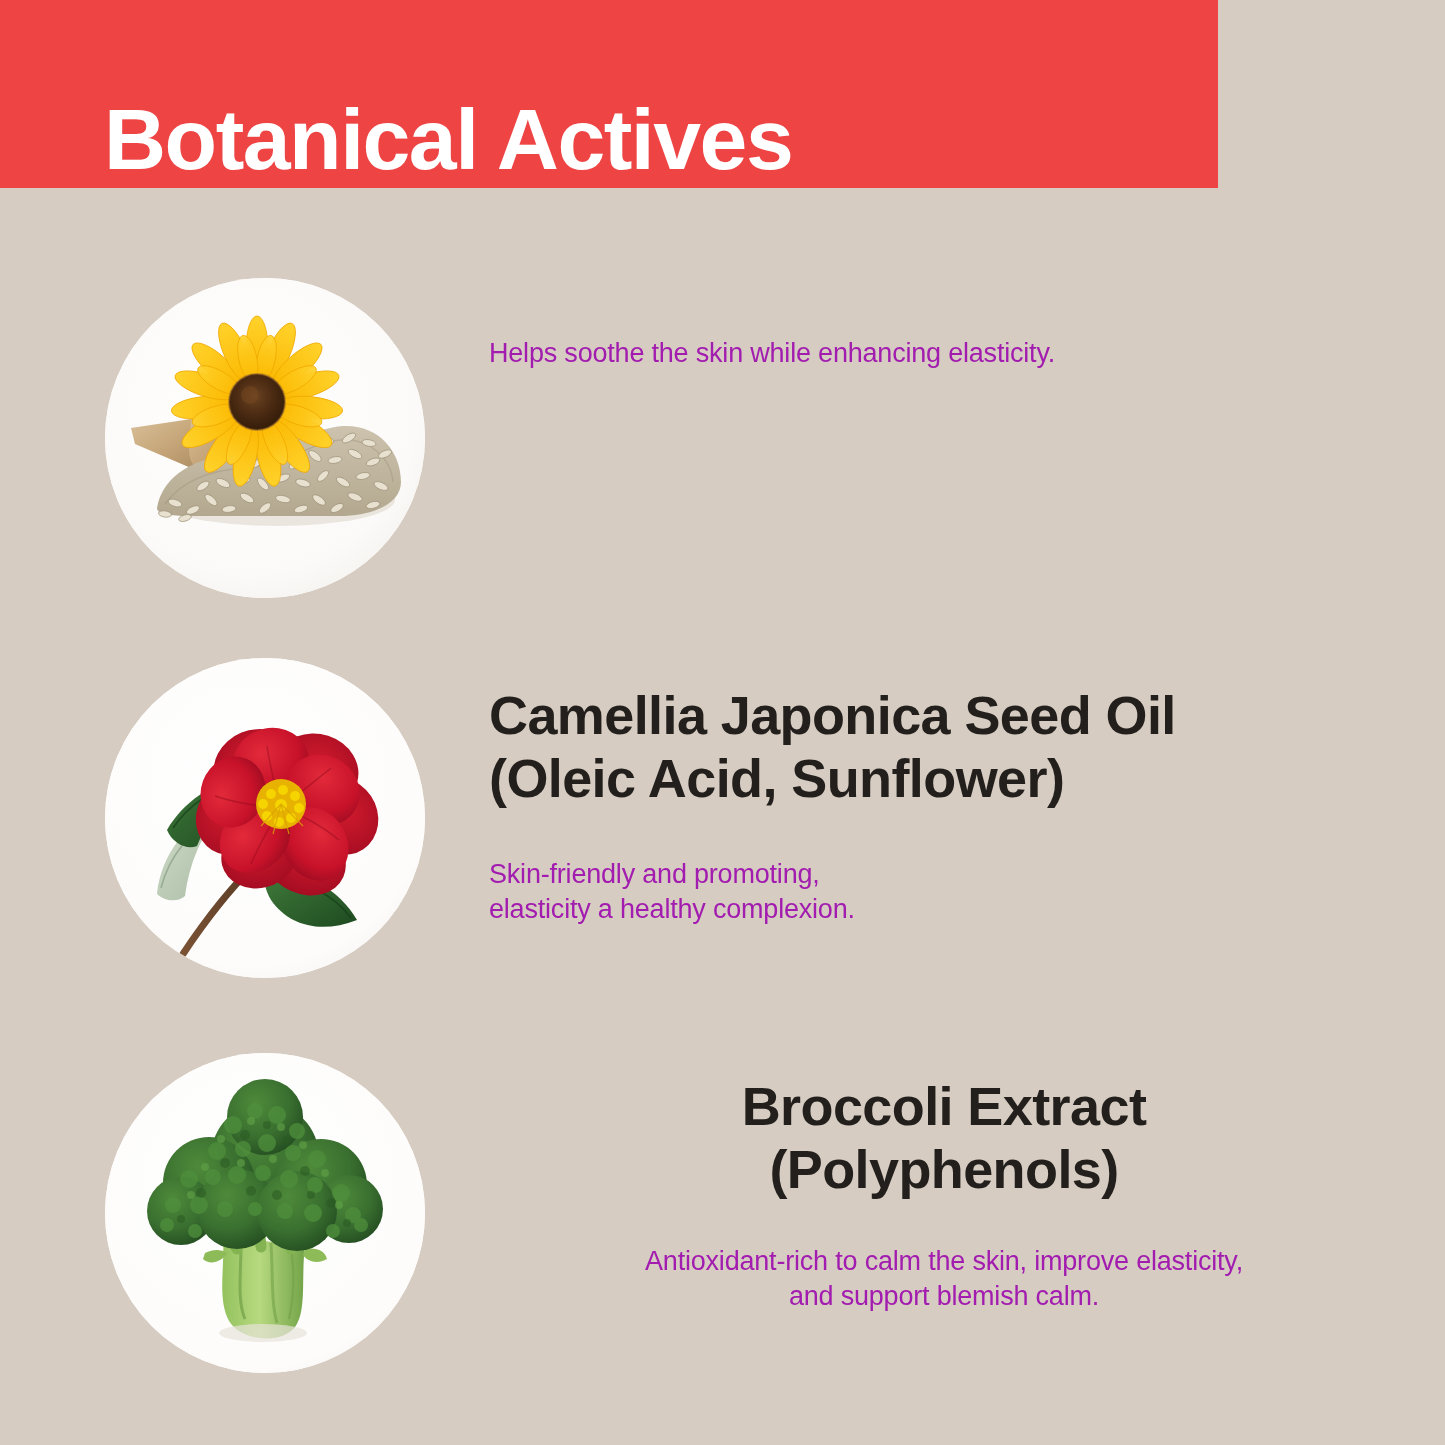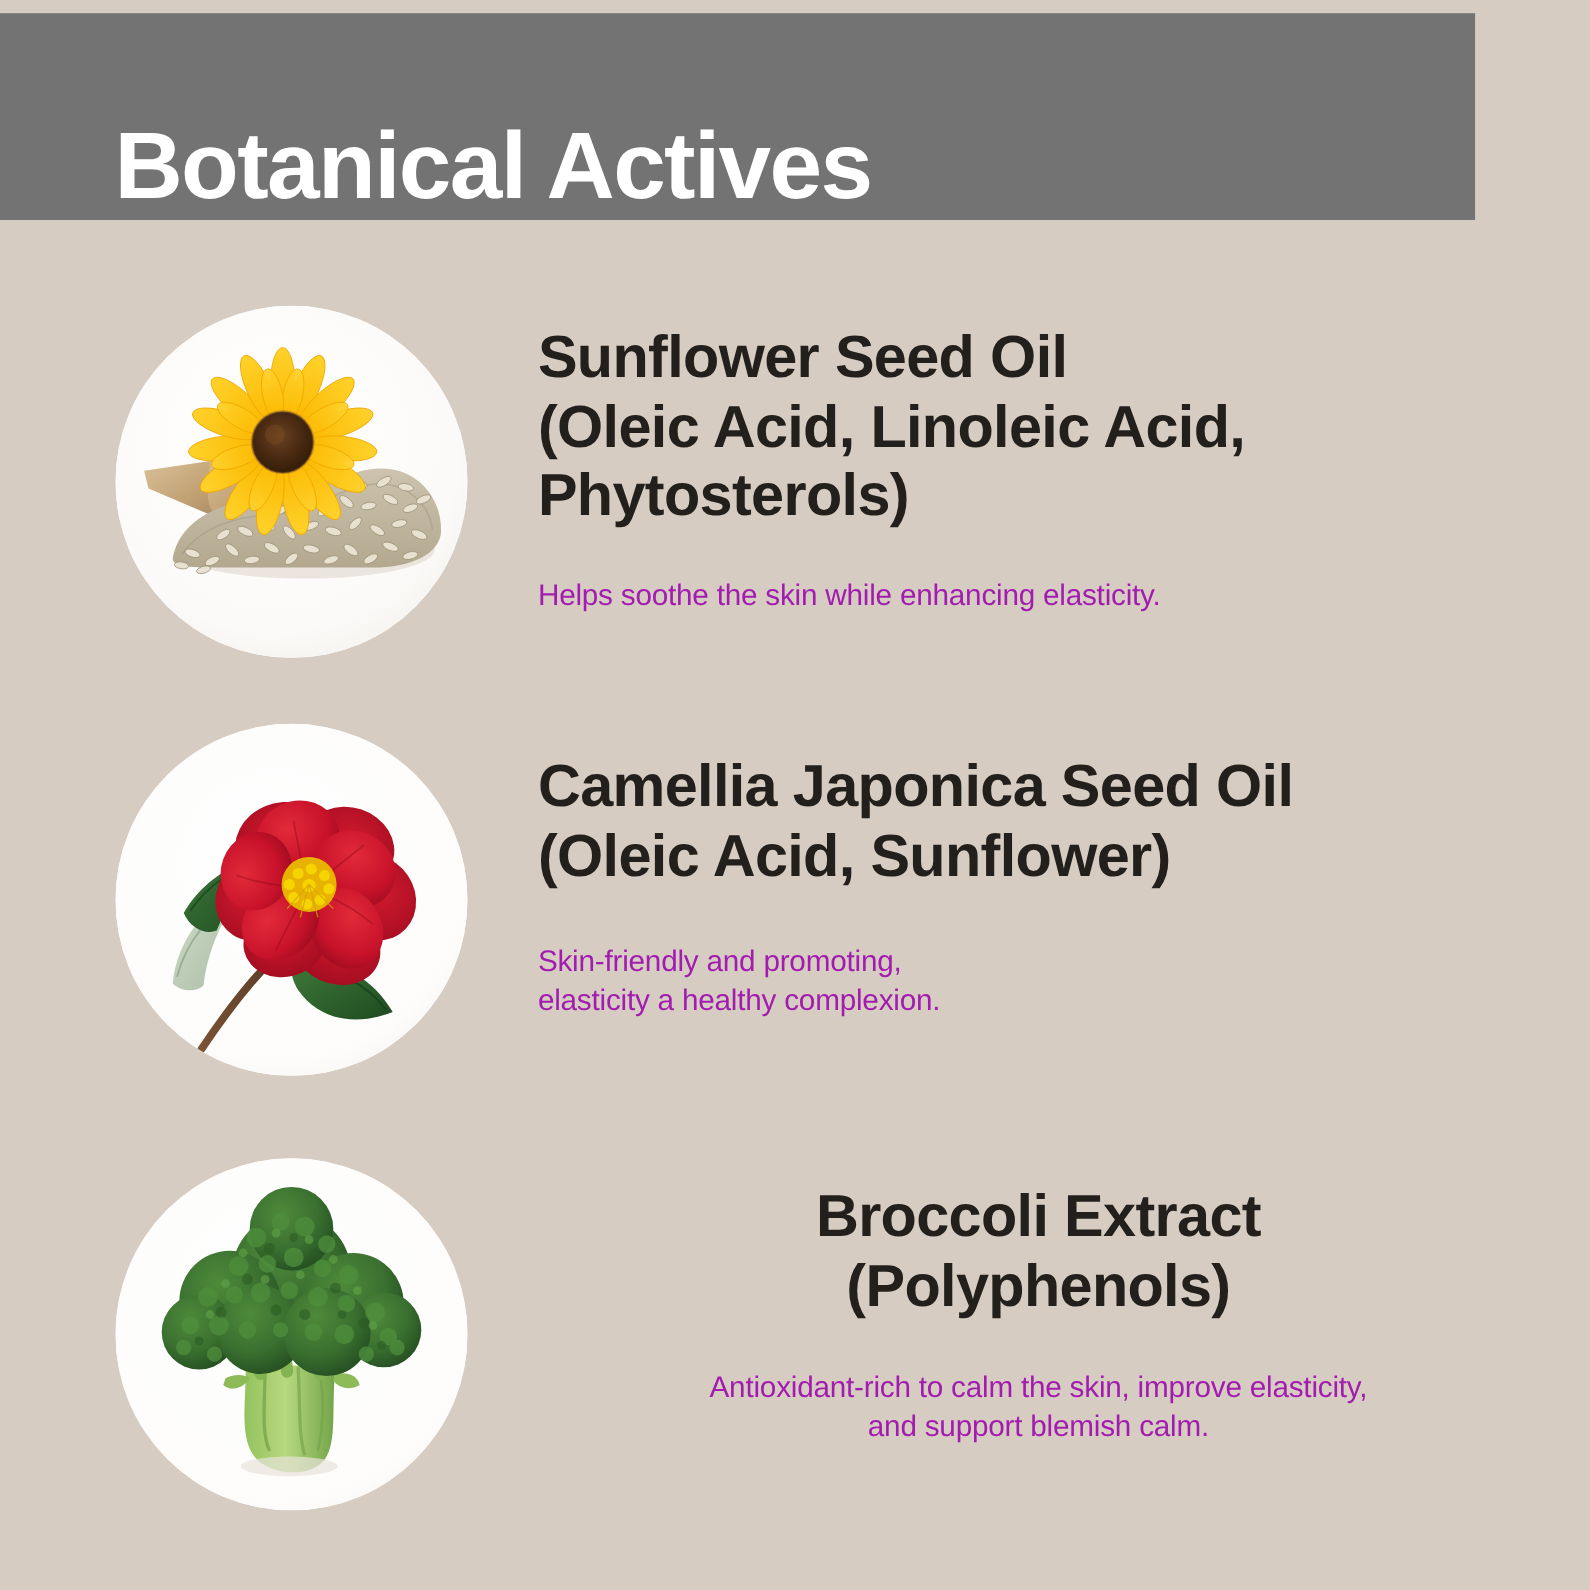--- a/index.html
+++ b/index.html
@@ -17,24 +17,24 @@
     position: relative;
     width: 1445px;
     height: 1445px;
     background: #d6ccc2;
   }
 
   
   .header-band {
     position: absolute;
     left: 0;
-    top: 12px;
-    width: 1341px;
+    top: 0;
+    width: 1218px;
     height: 188px;
-    background: #737373;
+    background: #ef4444;
     box-sizing: border-box;
   }
   .header-title {
     position: absolute;
     left: 104px;
     bottom: 6px;
     margin: 0;
     font-size: 86px;
     line-height: 1;
     font-weight: bold;
@@ -225,25 +225,20 @@
                 <ellipse cx="0" cy="-44" rx="9" ry="24" transform="rotate(348)"></ellipse>
               </g>
             </g>
             <circle cx="0" cy="0" r="28" fill="url(#sfDisc)"></circle>
             <circle cx="0" cy="0" r="28" fill="none" stroke="#8a5b2c" stroke-width="2" opacity="0.5"></circle>
             <circle cx="-7" cy="-7" r="9" fill="#7a4c22" opacity="0.45"></circle>
           </g>
         </svg>
       </div>
       <div class="ingredient-text">
-        <h2 class="ingredient-title">
-          <span class="nowrap-line">Sunflower Seed Oil</span>
-          <span class="nowrap-line">(Oleic Acid, Linoleic Acid,</span>
-          <span class="nowrap-line">Phytosterols)</span>
-        </h2>
         <p class="ingredient-desc">
           <span class="nowrap-line">Helps soothe the skin while enhancing elasticity.</span>
         </p>
       </div>
     </div>
 
     <div class="ingredient-row row-1">
       <div class="thumb">
         <svg viewBox="0 0 320 320" xmlns="http://www.w3.org/2000/svg" aria-hidden="true">
           <defs>

